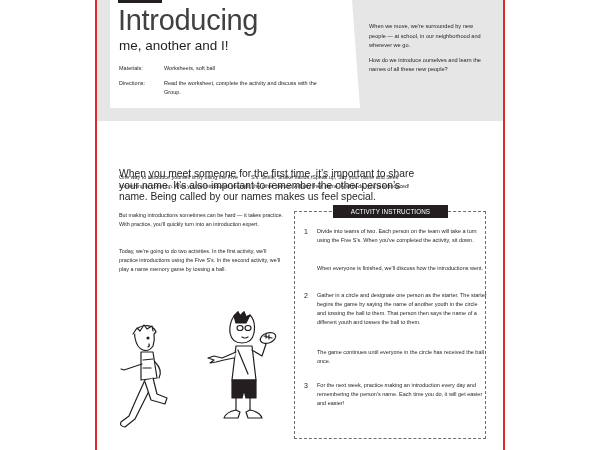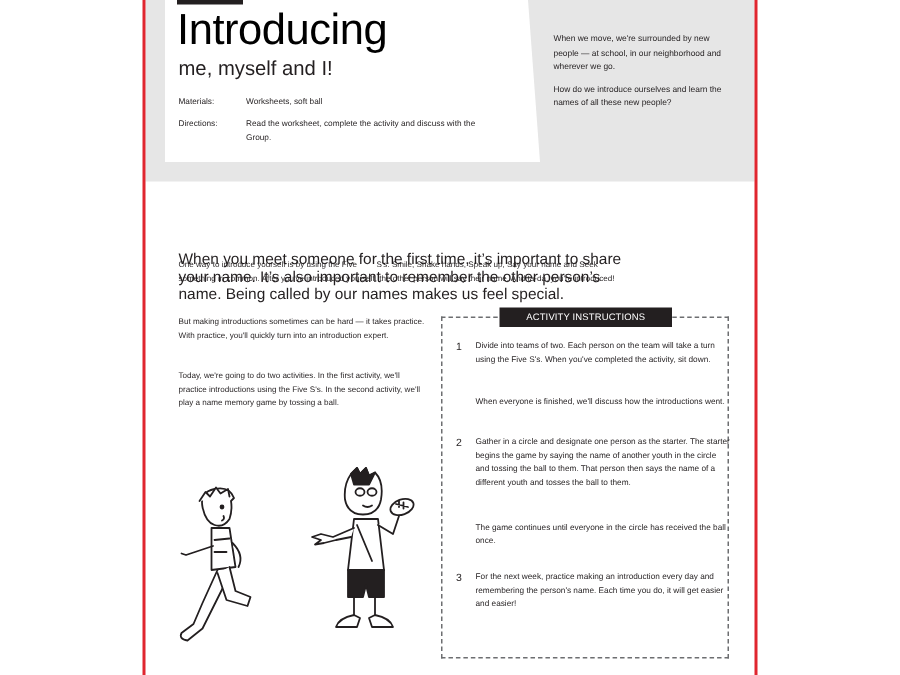--- a/index.html
+++ b/index.html
@@ -12,21 +12,21 @@
 
   .header-band { position: absolute; left: 97px; top: 0; width: 406px; height: 121px; background: #e6e6e6; }
 
   .title-card {
     position: absolute; left: 110px; top: 0; width: 250px; height: 108px; background: #ffffff;
     clip-path: polygon(0 0, 242px 0, 250px 108px, 0 108px);
   }
   .title-tab { position: absolute; left: 118px; top: 0; width: 44px; height: 3px; background: #231f20; }
   .title {
     position: absolute; left: 118px; top: 3px; font-size: 29px; font-weight: normal; letter-spacing: -0.3px;
-    color: #000000; line-height: 34px;
+    color: #404040; line-height: 34px;
   }
   .subtitle { position: absolute; left: 119px; top: 38px; font-size: 13.5px; line-height: 16px; color: #231f20; }
   .meta { position: absolute; left: 119px; font-size: 5.5px; line-height: 9px; color: #231f20; }
   .meta .k { position: absolute; left: 0; width: 50px; }
   .meta .v { position: absolute; left: 45px; width: 170px; }
   .meta-materials { top: 64px; }
   .meta-directions { top: 79px; }
 
   .intro-panel { position: absolute; left: 369px; top: 22px; width: 120px; font-size: 5.6px; line-height: 9.5px; color: #231f20; }
   .intro-panel p { margin-bottom: 5px; }
@@ -64,21 +64,21 @@
 <body>
 
 <div class="page"></div>
 <div class="header-band"></div>
 <div class="title-card"></div>
 <div class="title-tab"></div>
 <div class="border-left"></div>
 <div class="border-right"></div>
 
 <h1 class="title">Introducing</h1>
-<div class="subtitle">me, myself and I!</div>
+<div class="subtitle">me, another and I!</div>
 
 <div class="meta meta-materials">
   <span class="k">Materials:</span>
   <span class="v">Worksheets, soft ball</span>
 </div>
 <div class="meta meta-directions">
   <span class="k">Directions:</span>
   <span class="v">Read the worksheet, complete the activity and discuss with the Group.</span>
 </div>
 

